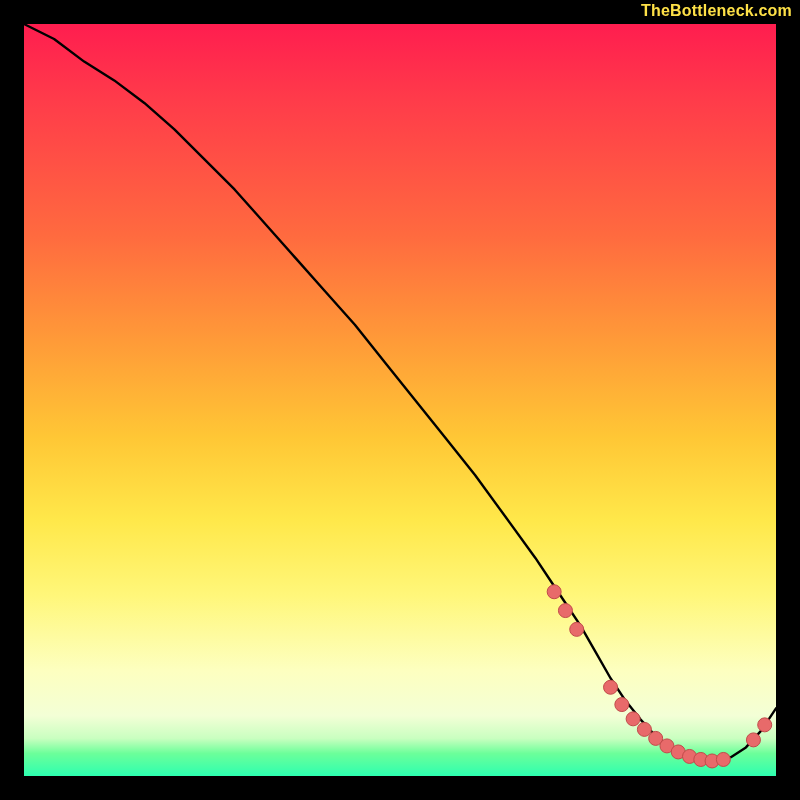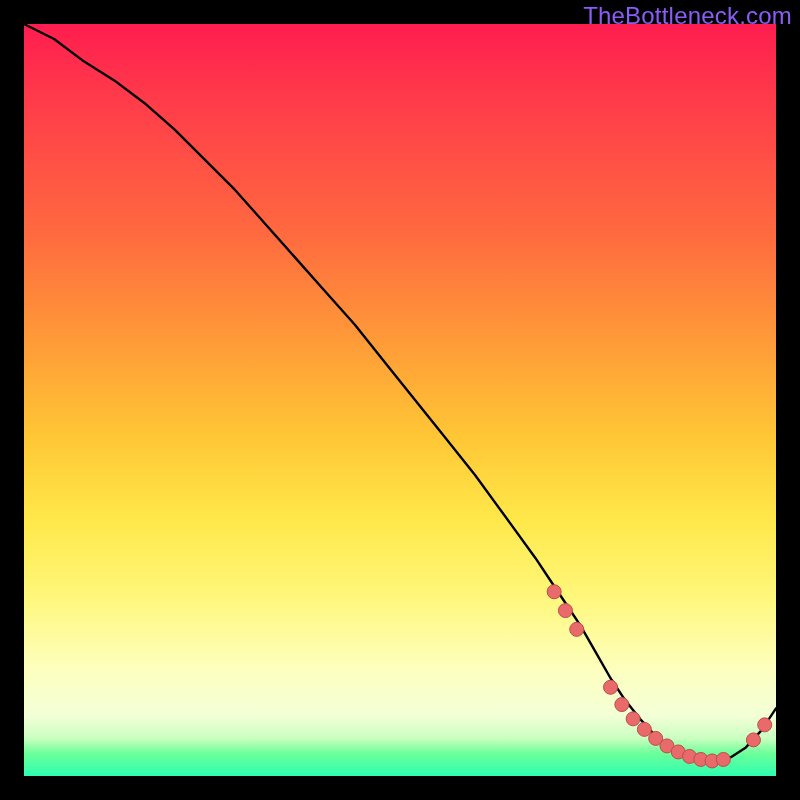--- a/index.html
+++ b/index.html
@@ -37,23 +37,23 @@
       #f3ffd6 92%,
       #c9ffc0 95%,
       #6cff9a 97%,
       #2dffb0 100%
     );
   }
   .watermark {
     position: absolute;
     top: 2px;
     right: 8px;
-    color: #8b5cf6;
-    font-size: 24px;
-    font-weight: 400;
+    color: #fde047;
+    font-size: 16px;
+    font-weight: 700;
     letter-spacing: 0.2px;
     z-index: 5;
   }
   svg.curve {
     position: absolute;
     left: 0;
     top: 0;
     width: 752px;
     height: 752px;
     overflow: visible;

